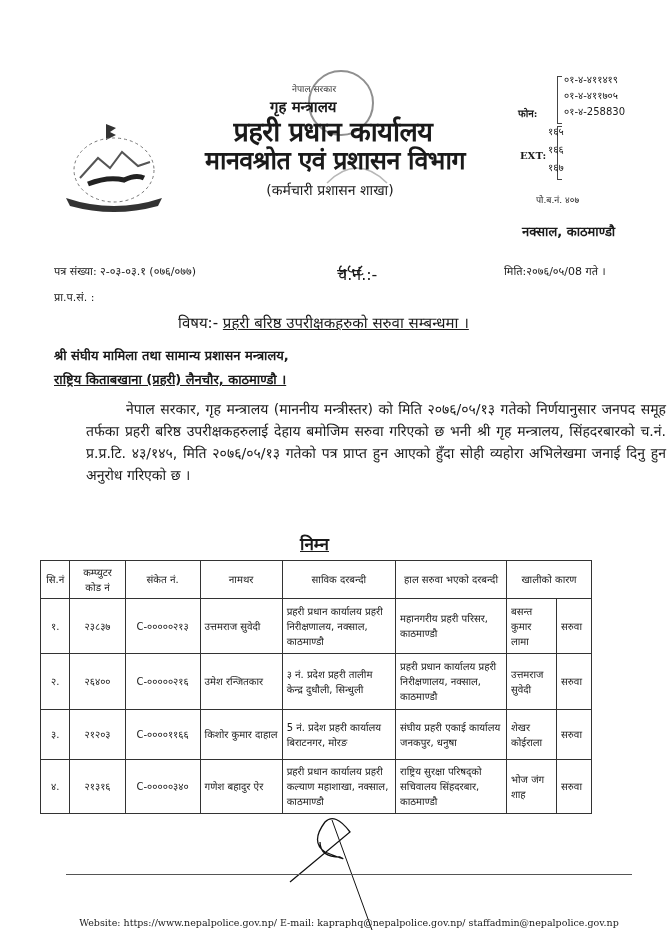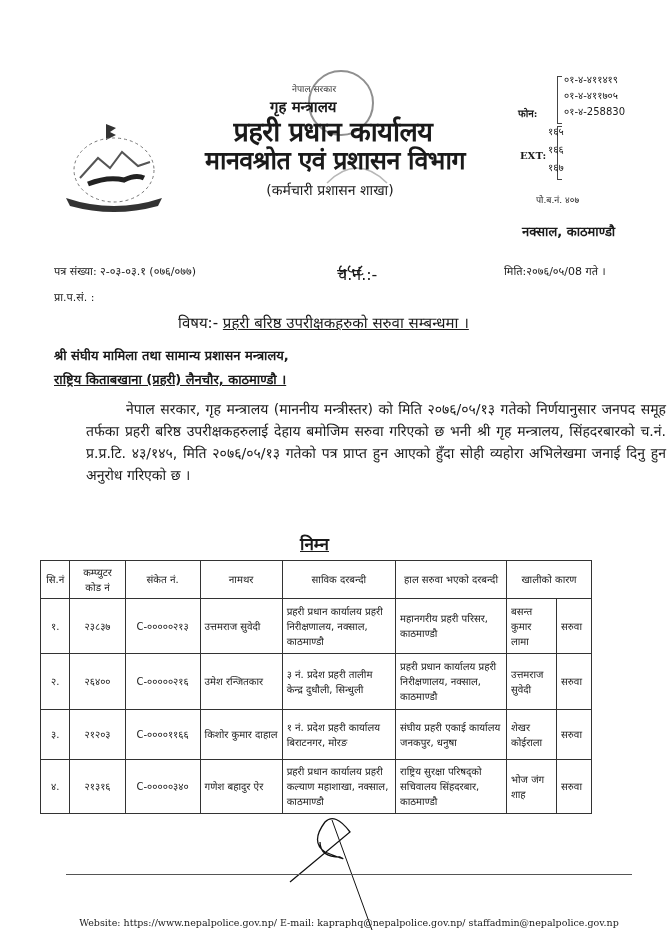--- a/index.html
+++ b/index.html
@@ -151,21 +151,21 @@
     <td>३ नं. प्रदेश प्रहरी तालीम केन्द्र दुधौली, सिन्धुली</td>
     <td>प्रहरी प्रधान कार्यालय प्रहरी निरीक्षणालय, नक्साल, काठमाण्डौ</td>
     <td>उत्तमराज सुवेदी</td>
     <td>सरुवा</td>
   </tr>
   <tr class="r3">
     <td class="c-center">३.</td>
     <td class="c-center">२१२०३</td>
     <td class="c-center">C-००००११६६</td>
     <td>किशोर कुमार दाहाल</td>
-    <td>१ नं. प्रदेश प्रहरी कार्यालय बिराटनगर, मोरङ</td>
+    <td>5 नं. प्रदेश प्रहरी कार्यालय बिराटनगर, मोरङ</td>
     <td>संघीय प्रहरी एकाई कार्यालय जनकपुर, धनुषा</td>
     <td>शेखर कोईराला</td>
     <td>सरुवा</td>
   </tr>
   <tr class="r4">
     <td class="c-center">४.</td>
     <td class="c-center">२१३१६</td>
     <td class="c-center">C-०००००३४०</td>
     <td>गणेश बहादुर ऐर</td>
     <td>प्रहरी प्रधान कार्यालय प्रहरी कल्याण महाशाखा, नक्साल, काठमाण्डौ</td>

